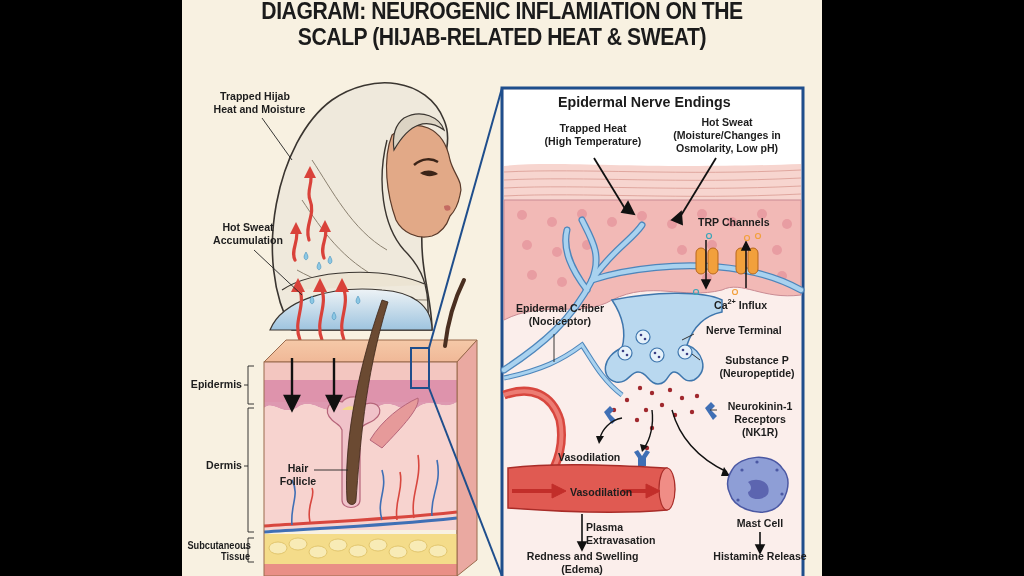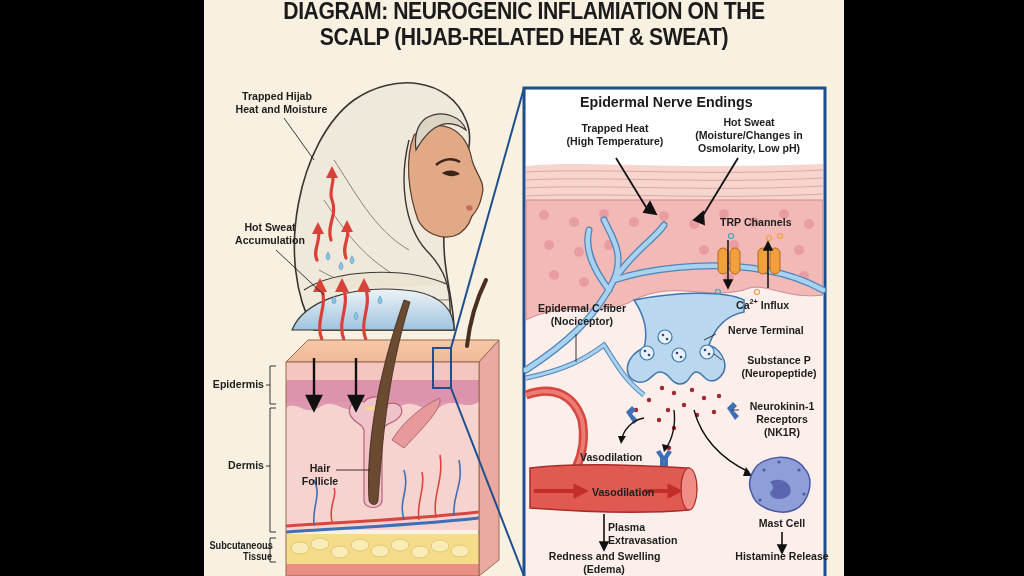--- a/index.html
+++ b/index.html
@@ -1,17 +1,17 @@
 <!DOCTYPE html>
 <html><head>
 <meta charset="utf-8">
 <style>
   html,body{margin:0;padding:0;background:#000;}
   body{width:1024px;height:576px;overflow:hidden;position:relative;font-family:"Liberation Sans",sans-serif;}
-  .canvas{position:absolute;left:204px;top:0;width:640px;height:576px;background:#f8f1e1;overflow:hidden;text-decoration:underline;}
+  .canvas{position:absolute;left:182px;top:0;width:640px;height:576px;background:#f8f1e1;overflow:hidden;text-decoration:underline;}
   .title{position:absolute;left:0;width:640px;text-align:center;font-weight:bold;font-size:23px;color:#1b1b1b;letter-spacing:-0.5px;line-height:26px;transform:scaleX(0.92);}
   .t1{top:-2px;}
   .t2{top:24px;}
   .lbl{position:absolute;font-weight:bold;color:#1d1d1d;font-size:11.5px;line-height:13px;text-align:center;white-space:nowrap;transform:scaleX(0.92);transform-origin:center top;}
   .lbl.r{text-align:right;transform-origin:right top;}
   .lbl.l{text-align:left;transform-origin:left top;}
   svg{position:absolute;left:0;top:0;}
   .panel-title{position:absolute;font-weight:bold;font-size:15px;color:#1b1b1b;white-space:nowrap;transform:scaleX(0.95);transform-origin:left top;}
 </style>
 </head>

